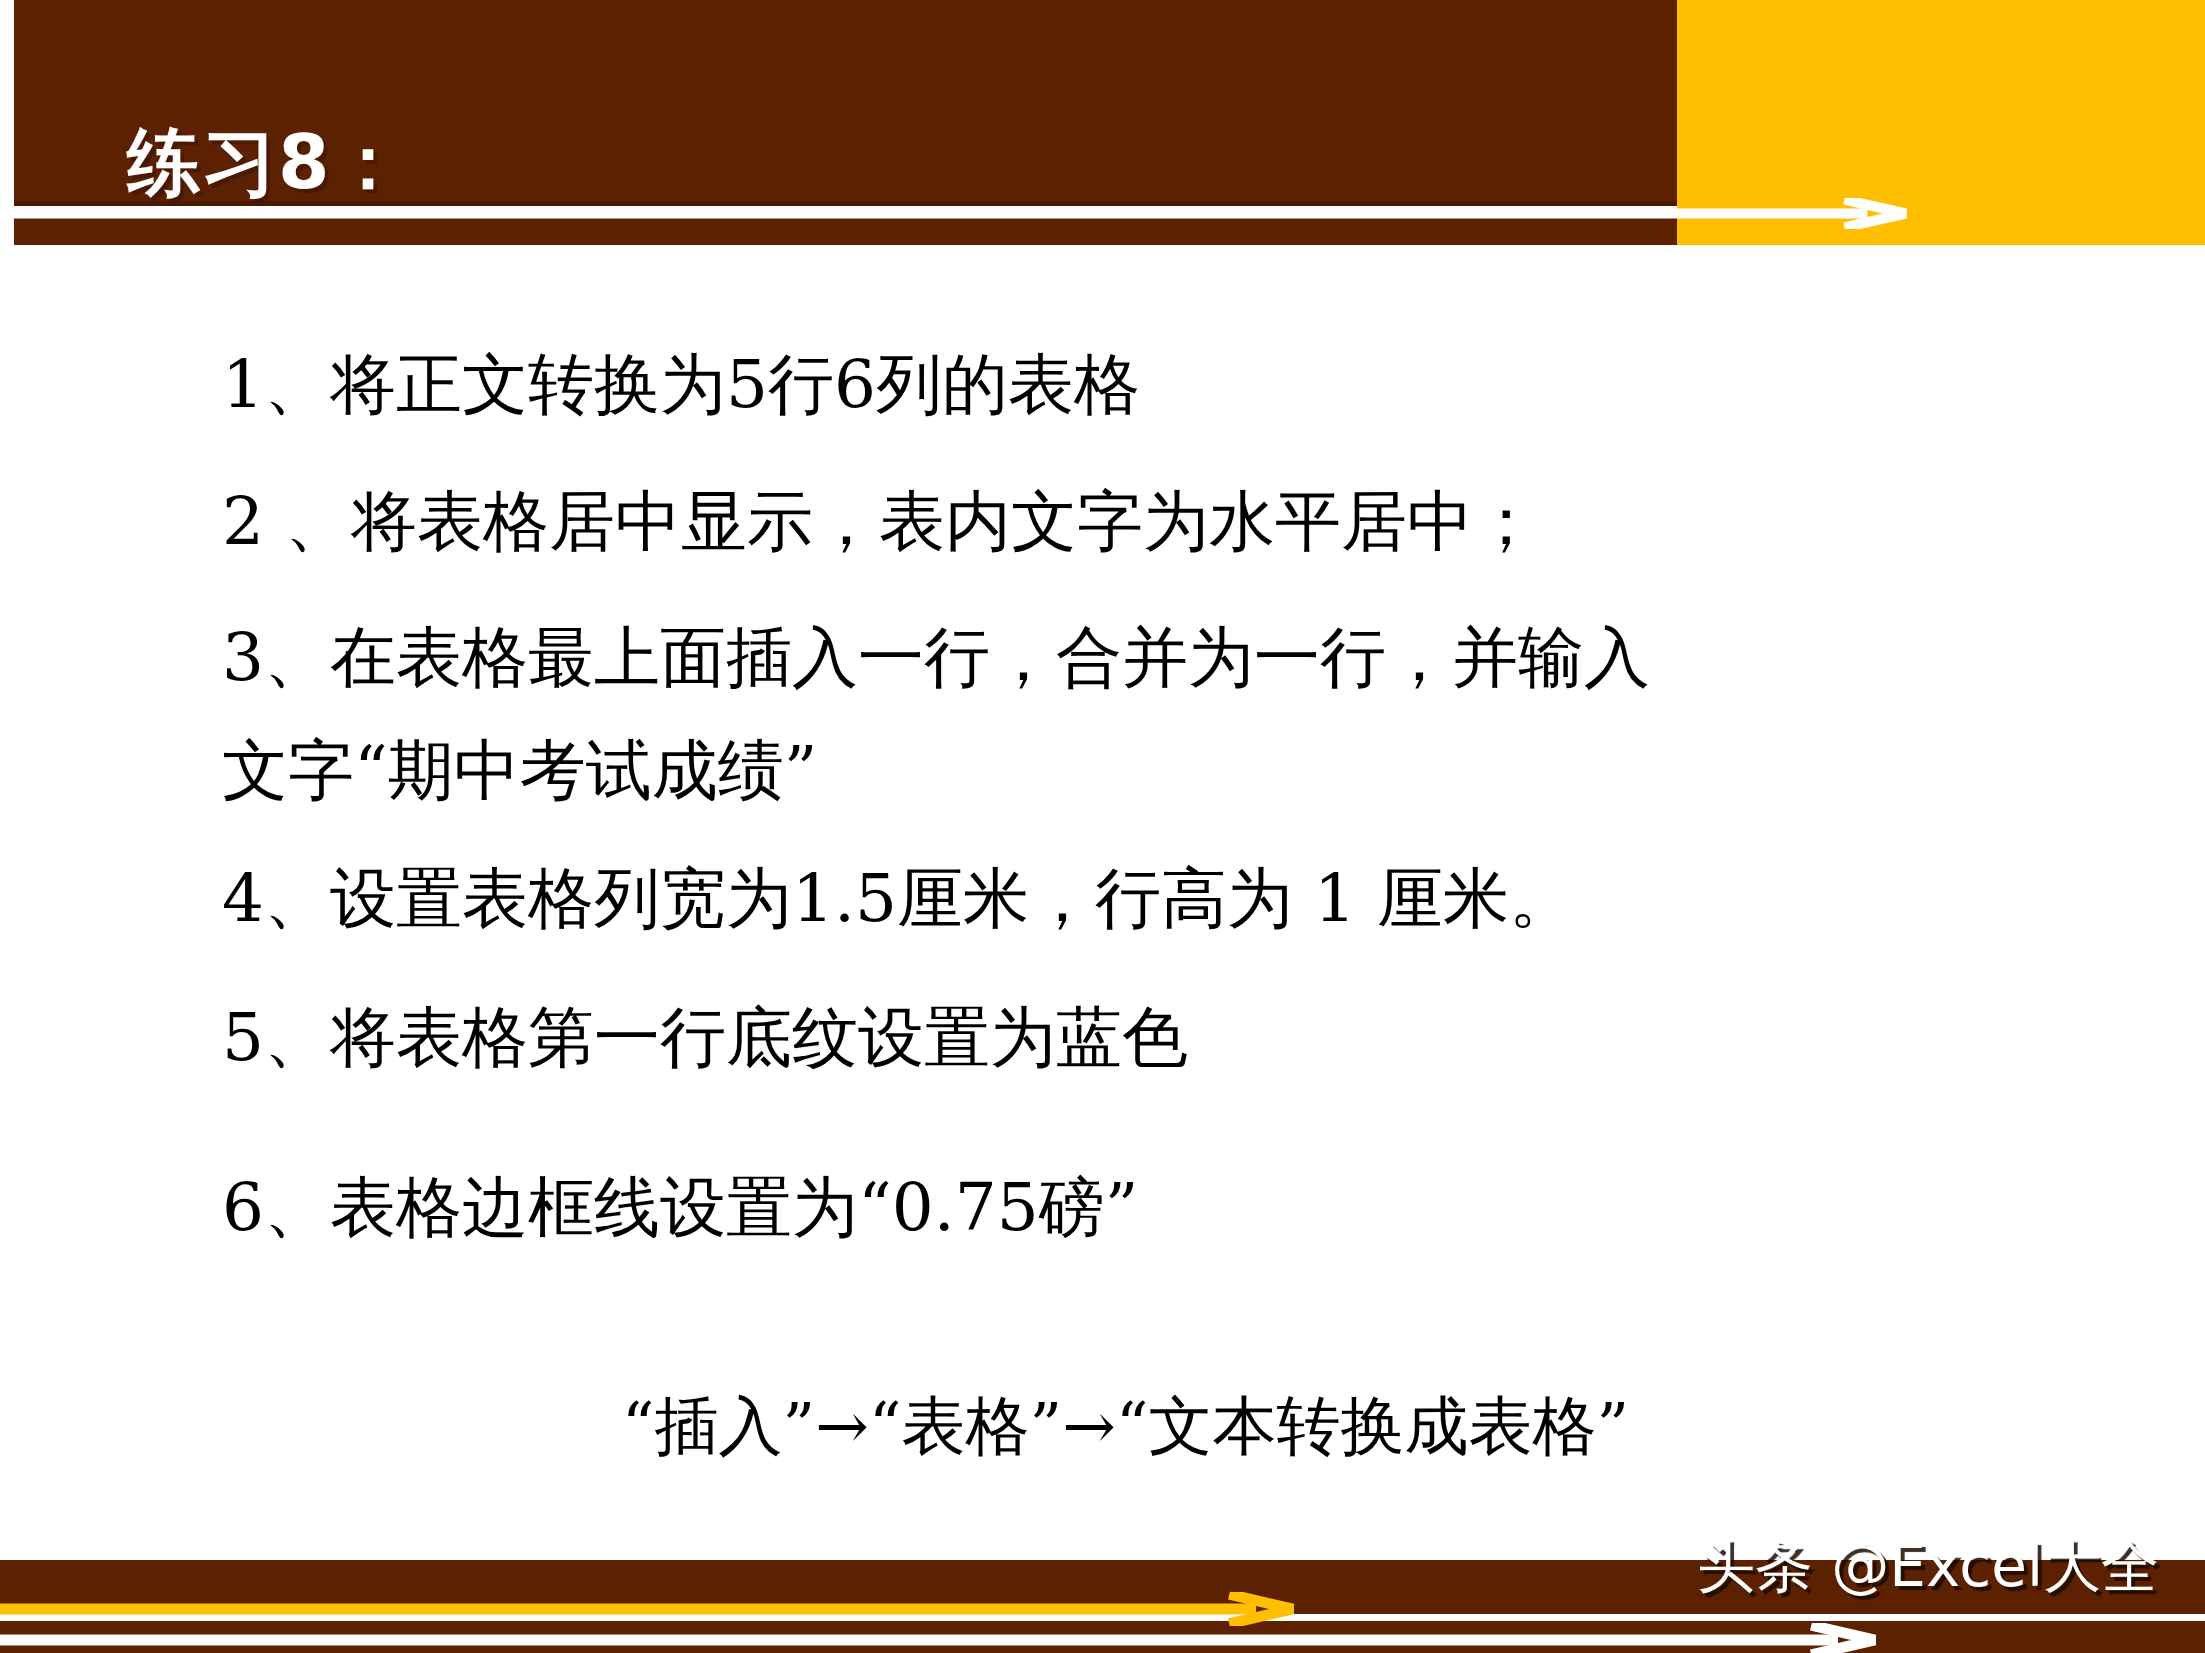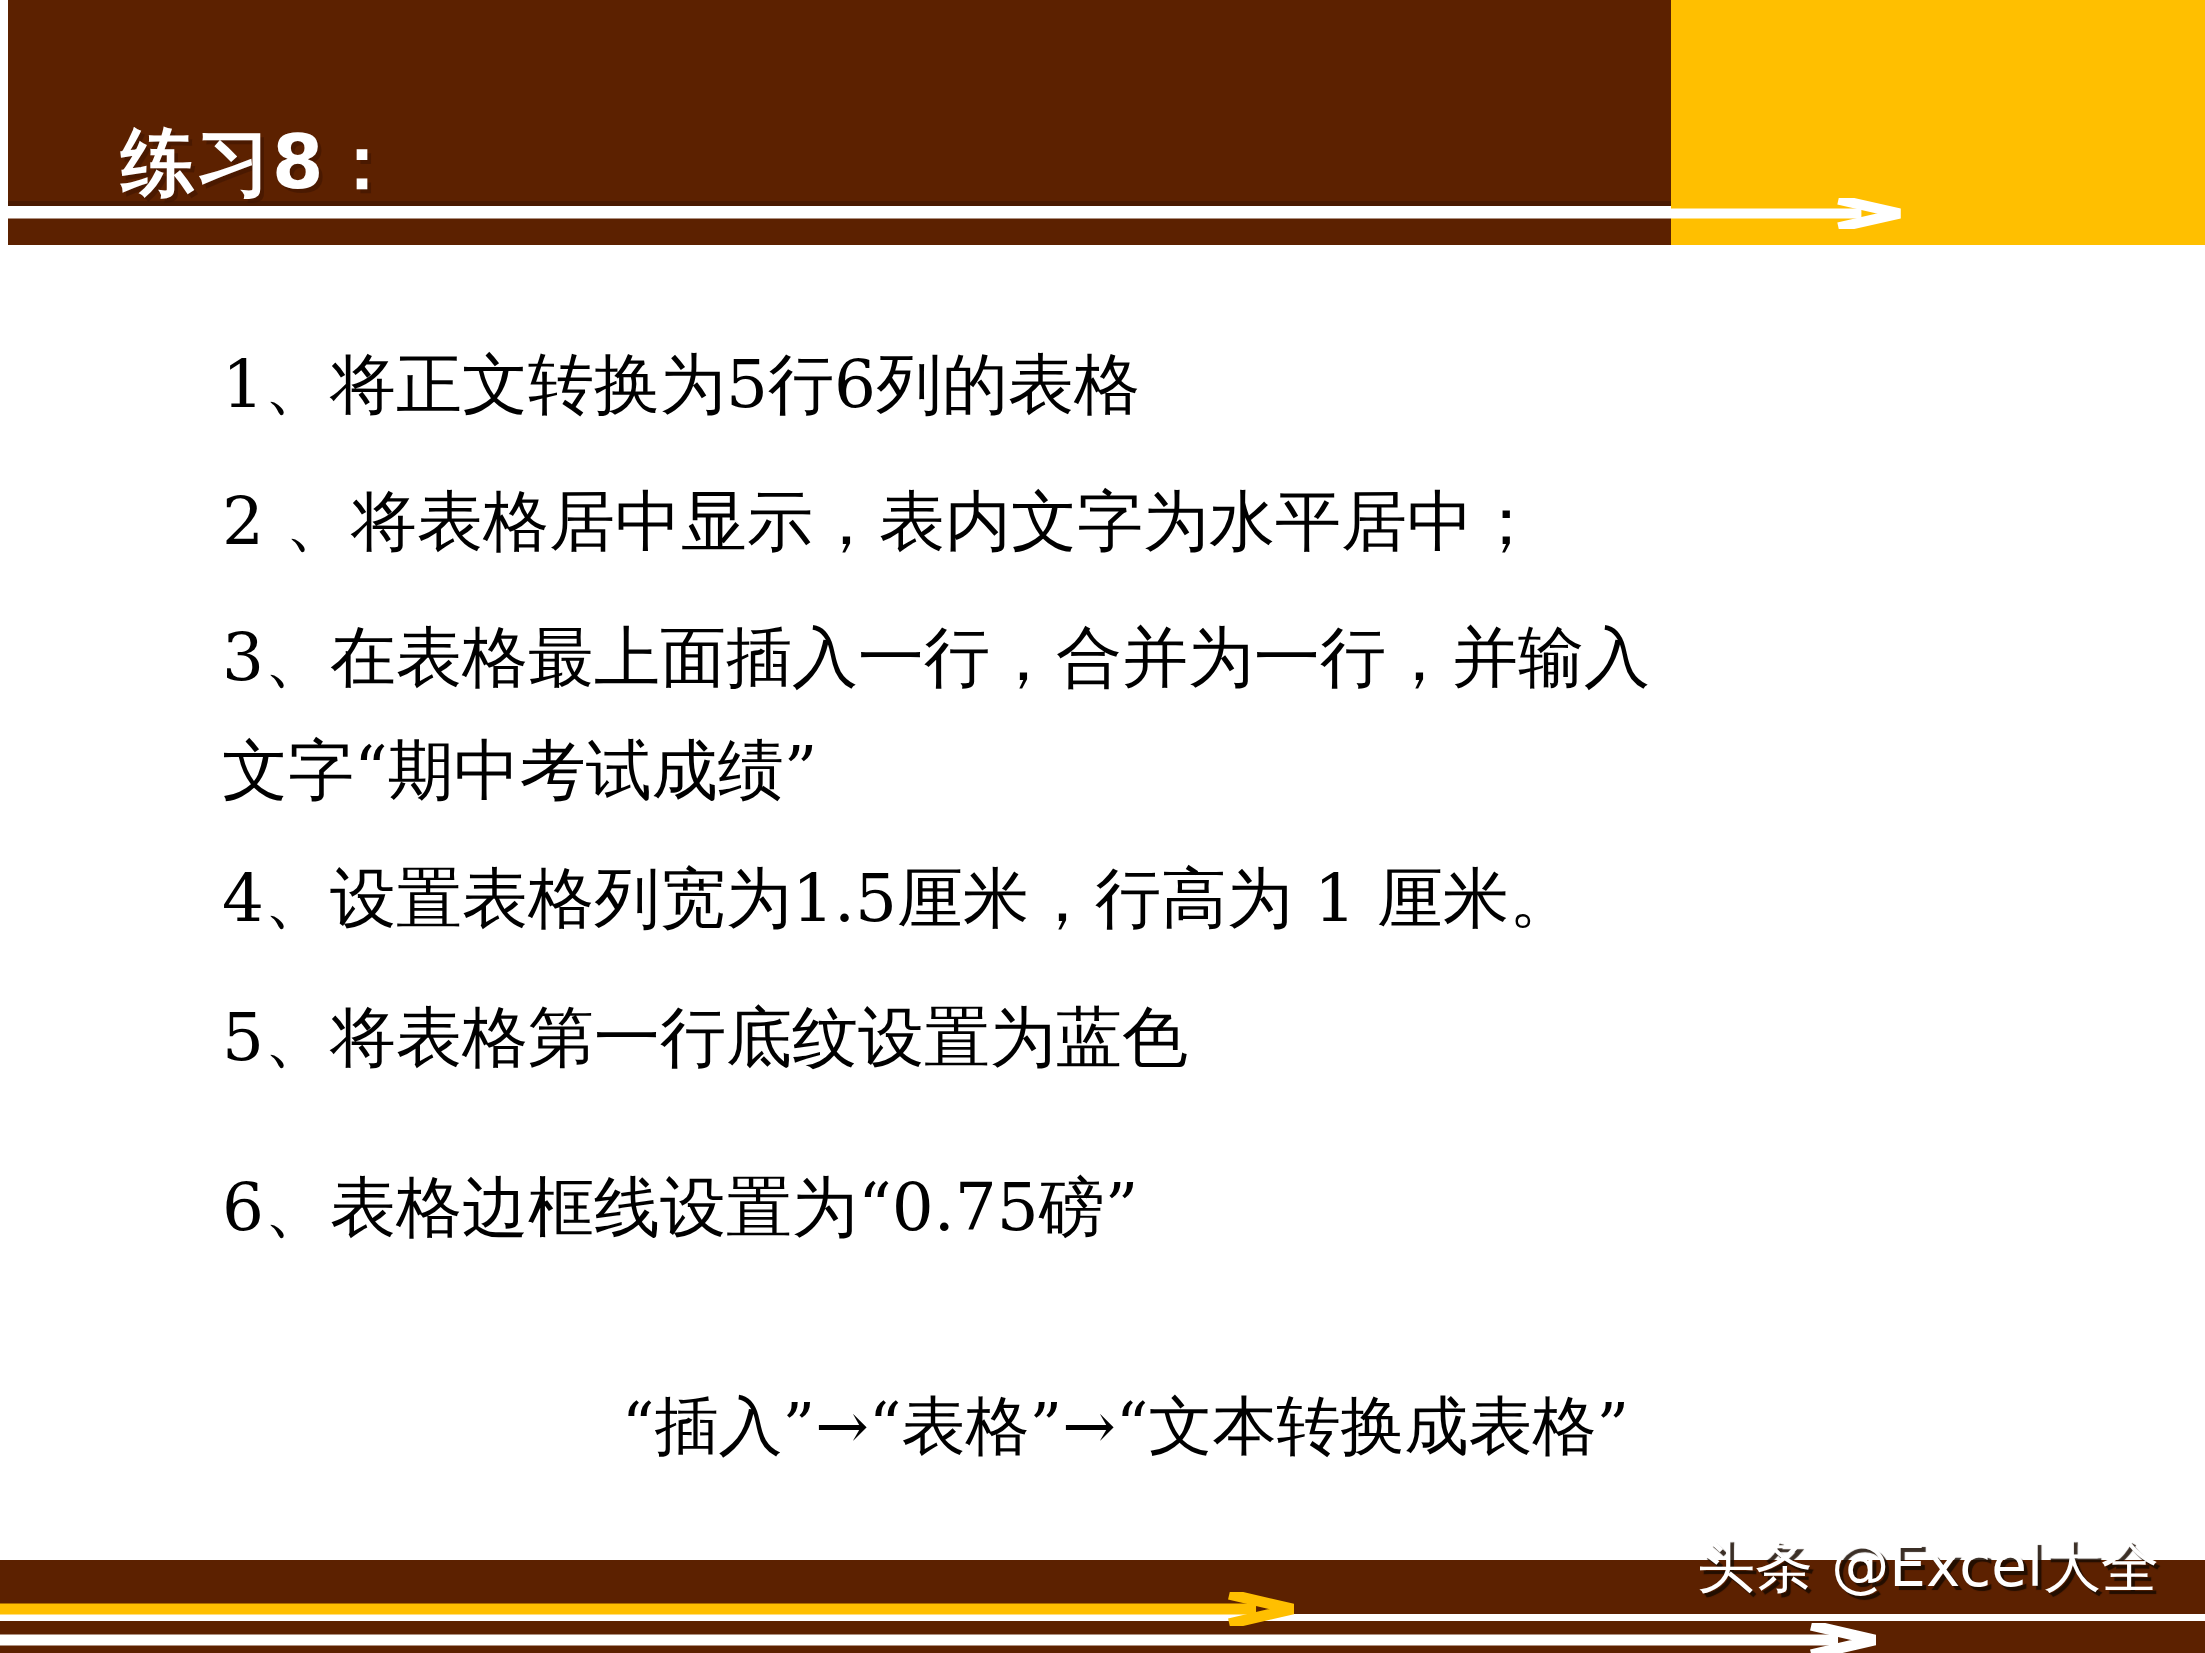--- a/index.html
+++ b/index.html
@@ -12,21 +12,21 @@
     width: 2205px;
     height: 1654px;
     position: relative;
     overflow: hidden;
     font-family: "Liberation Serif", "DejaVu Serif", serif;
   }
 
   
   #header-band {
     position: absolute;
-    left: 8px;
+    left: 14px;
     top: 0;
     width: 2160px;
     height: 245px;
   }
   #header-yellow {
     position: absolute;
     left: 1663px;
     top: 0;
     width: 542px;
     height: 245px;

